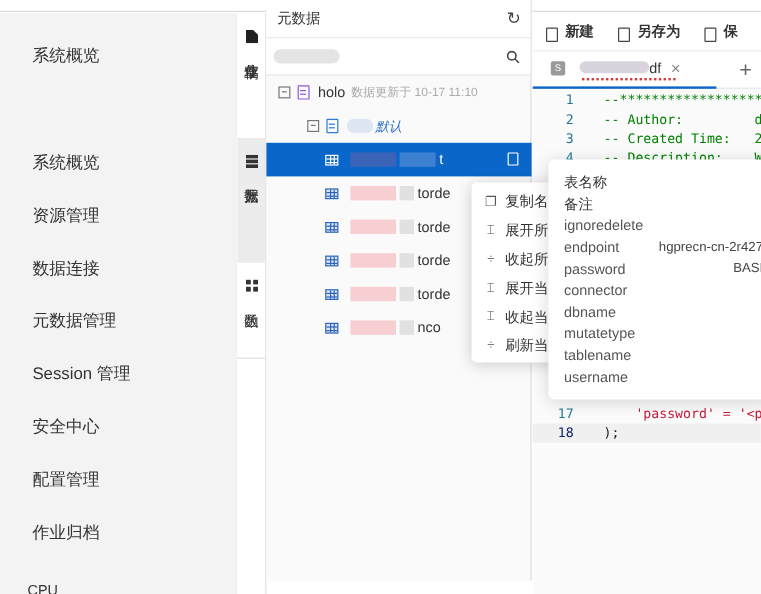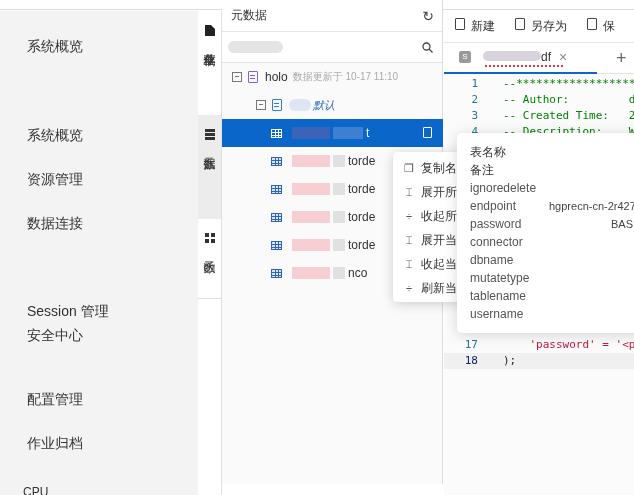--- a/index.html
+++ b/index.html
@@ -47,21 +47,21 @@
   .copy-ic { position: absolute; right: 11px; top: 8px; width: 9px; height: 11px; border: 1.3px solid #fff; border-radius: 1px; }
 
   
   .ctx { position: absolute; left: 393px; top: 152px; width: 70px; height: 150px; background: #fff; border-radius: 4px; box-shadow: 0 2px 12px rgba(0,0,0,0.18); font-size: 12px; padding-top: 4px; }
   .ctx-item { height: 24px; display: flex; align-items: center; padding-left: 11px; white-space: nowrap; overflow: hidden; color: #333; }
   .ctx-item .g { width: 10px; margin-right: 7px; color: #555; font-size: 11px; text-align: center; }
 
   
   .editor { position: absolute; left: 444px; top: 11px; width: 190px; height: 484px; background: #fbfbfb; }
   .toolbar { height: 32px; border-bottom: 1px solid #e5e5e5; background: #fff; display: flex; align-items: center; font-size: 12px; padding-left: 11px; }
-  .tb-btn { display: flex; align-items: flex-start; margin-right: 20px; white-space: nowrap; }
+  .tb-btn { display: flex; align-items: flex-end; margin-right: 20px; white-space: nowrap; font-weight: bold; }
   .tb-btn .ic { width: 10px; height: 12px; border: 1.2px solid #444; border-radius: 1px; margin-right: 6px; }
   .tabbar { height: 31px; background: #fff; display: flex; align-items: center; position: relative; border-bottom: 1px solid #e5e5e5; }
   .file-tab { width: 153px; height: 31px; display: flex; align-items: center; padding-left: 15px; border-bottom: 2px solid #0a66c8; }
   .s-badge { width: 12px; height: 12px; background: #9a9a9a; color: #fff; border-radius: 2px; font-size: 8px; text-align: center; line-height: 12px; margin-right: 12px; }
   .file-name { width: 68px; height: 12px; position: relative; font-size: 12px; color: #333; text-align: right; line-height: 12px; }
   .file-name .blur { position: absolute; left: 0; top: 0; width: 58px; height: 10px; background: #d8d3dc; border-radius: 6px; }
   .file-name .wave { position: absolute; left: 2px; top: 12px; width: 78px; height: 4px; border-bottom: 2px dotted #d63a3a; }
   .close-x { margin-left: 8px; color: #888; font-size: 14px; }
   .plus { position: absolute; left: 172px; font-size: 18px; color: #666; }
   .code { position: relative; font-family: "DejaVu Sans Mono", "Liberation Mono", monospace; font-size: 11px; }
@@ -81,22 +81,23 @@
 </head>
 <body>
 
 <div class="topbar"></div>
 
 <div class="nav">
   <div class="nav-item" style="top:15px">系统概览</div>
   <div class="nav-item" style="top:104px">系统概览</div>
   <div class="nav-item" style="top:148px">资源管理</div>
   <div class="nav-item" style="top:192px">数据连接</div>
+  <div class="nav-item" style="top:236px">元数据管理</div>
   <div class="nav-item" style="top:280px">Session 管理</div>
-  <div class="nav-item" style="top:304px">安全中心</div>
+  <div class="nav-item" style="top:324px">安全中心</div>
   <div class="nav-item" style="top:368px">配置管理</div>
   <div class="nav-item" style="top:412px">作业归档</div>
   <div class="nav-cpu">CPU</div>
 </div>
 
 <div class="vtabs">
   <div class="vtab" style="top:0;height:104px">
     <svg class="ic" viewBox="0 0 10 11">
         <path d="M0 0h6l4 4v7H0z" fill="#222"></path>
       </svg>

